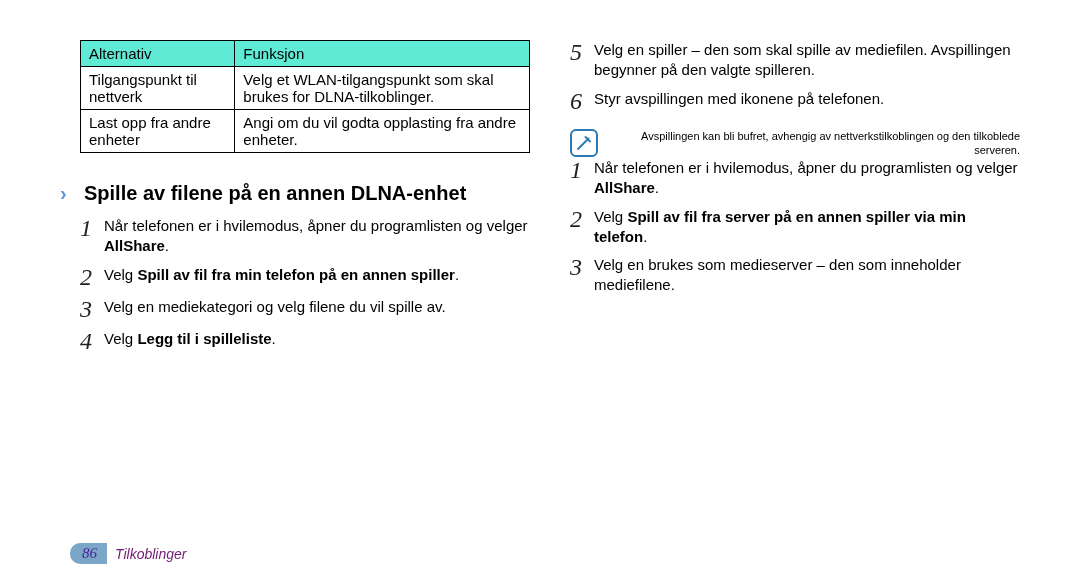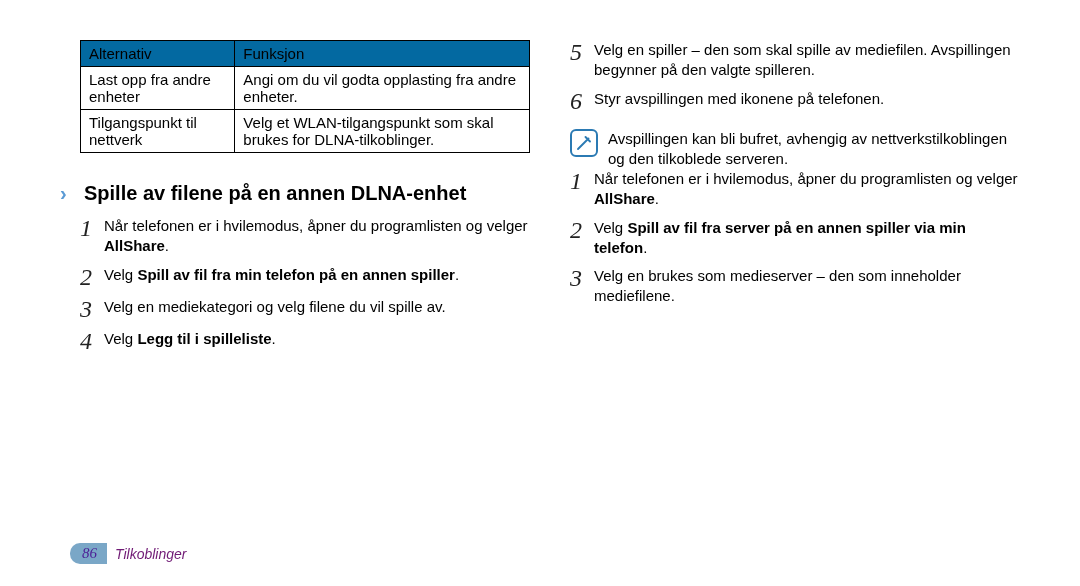--- a/index.html
+++ b/index.html
@@ -26,21 +26,21 @@
     margin-bottom: 28px;
     font-size: 15px;
   }
   th, td {
     border: 1px solid #000;
     padding: 4px 8px;
     text-align: left;
     vertical-align: top;
   }
   th {
-    background: #0369a1;
+    background: #5eead4;
     font-weight: 400;
     margin-top: 12px;
   }
   .section-title {
     font-size: 20px;
     font-weight: 700;
     margin: 8px 0 10px 0;
     line-height: 1.25;
     padding-left: 20px;
     text-indent: -20px;
@@ -64,23 +64,24 @@
     color: #222;
     width: 24px;
     flex-shrink: 0;
     line-height: 1;
   }
   .step-text { flex: 1; }
   .step-text strong { font-weight: 700; }
   .note-row {
     display: flex;
     gap: 10px;
-    font-size: 15px;
+    font-size: 11px;
     line-height: 1.35;
     margin-top: 16px;
+    text-align: right;
   }
   .note-icon {
     width: 28px;
     height: 28px;
     flex-shrink: 0;
     border: 2px solid #2b7ab3;
     border-radius: 6px;
     display: flex;
     align-items: center;
     justify-content: center;
@@ -120,26 +121,26 @@
   <div class="col">
     <table>
       <thead>
         <tr>
           <th>Alternativ</th>
           <th>Funksjon</th>
         </tr>
       </thead>
       <tbody>
         <tr>
+          <td>Tilgangspunkt til nettverk</td>
+          <td>Velg et WLAN-tilgangspunkt som skal brukes for DLNA-tilkoblinger.</td>
+        </tr>
+        <tr>
           <td>Last opp fra andre enheter</td>
           <td>Angi om du vil godta opplasting fra andre enheter.</td>
-        </tr>
-        <tr>
-          <td>Tilgangspunkt til nettverk</td>
-          <td>Velg et WLAN-tilgangspunkt som skal brukes for DLNA-tilkoblinger.</td>
         </tr>
       </tbody>
     </table>
 
     <h2 class="section-title">
       <span class="chevron">›</span><span>Spille av filene på en annen DLNA-enhet</span>
     </h2>
 
     <div class="step">
       <div class="step-num">1</div>

